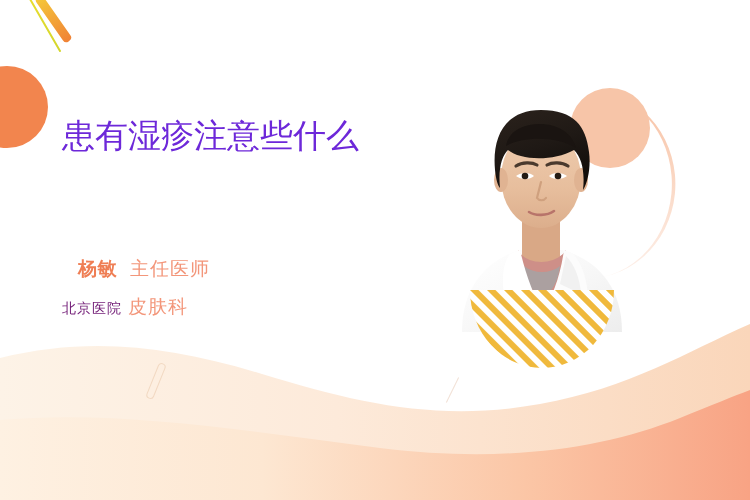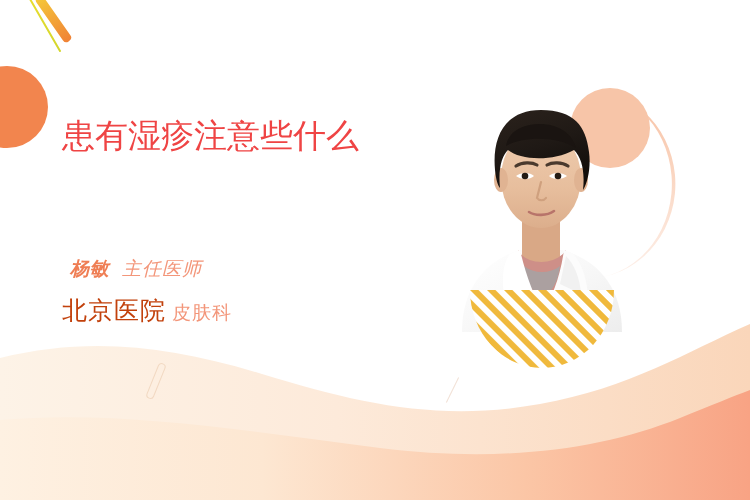--- a/index.html
+++ b/index.html
@@ -134,50 +134,50 @@
     position: absolute;
     left: 62px;
     top: 116px;
     width: 360px;
   }
 
   .title {
     font-size: 33px;
     line-height: 40px;
     font-weight: 400;
-    color: #ef4444;
+    color: #6d28d9;
     letter-spacing: 0px;
     width: 340px;
     word-break: break-all;
   }
 
   .doctor-line {
     margin-top: 0px;
     white-space: nowrap;
   }
-  .doctor-line.line1 { position: absolute; top: 140px; left: 8px; font-style: italic; }
+  .doctor-line.line1 { position: absolute; top: 140px; left: 16px; }
   .doctor-line.line2 { position: absolute; top: 178px; left: 0; }
 
   .doc-name {
     font-size: 19px;
     font-weight: 700;
     color: #ef7e54;
     letter-spacing: 0.5px;
   }
   .doc-title {
     font-size: 19px;
     font-weight: 400;
     color: #f3967a;
     letter-spacing: 1px;
     margin-left: 13px;
   }
   .doc-hospital {
-    font-size: 25px;
+    font-size: 14px;
     font-weight: 400;
-    color: #c2410c;
+    color: #701a75;
     letter-spacing: 1px;
   }
   .doc-dept {
     font-size: 19px;
     font-weight: 400;
     color: #f3967a;
     letter-spacing: 1px;
     margin-left: 6px;
   }
 </style>

